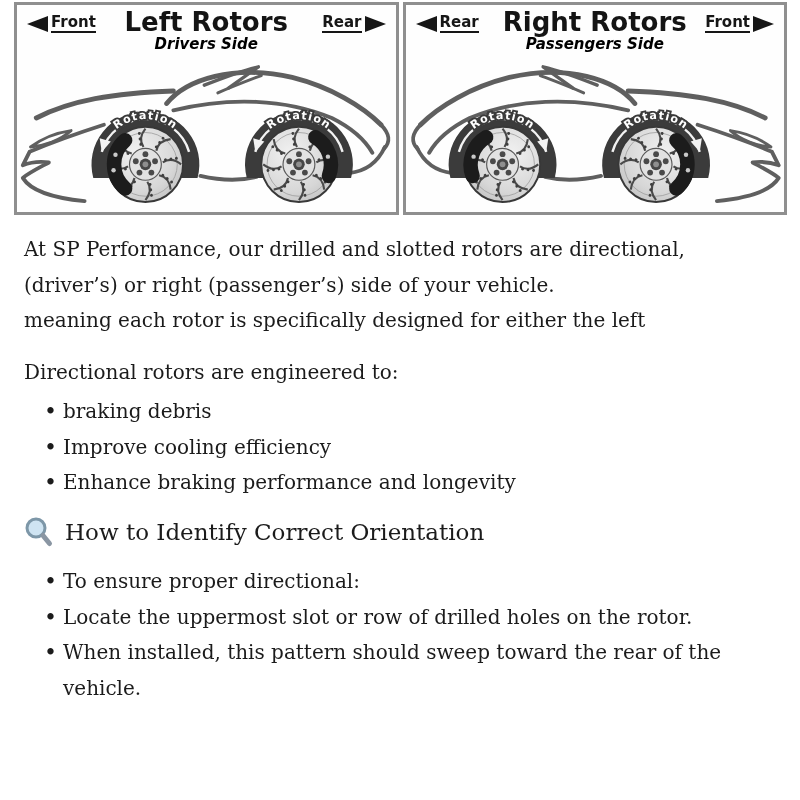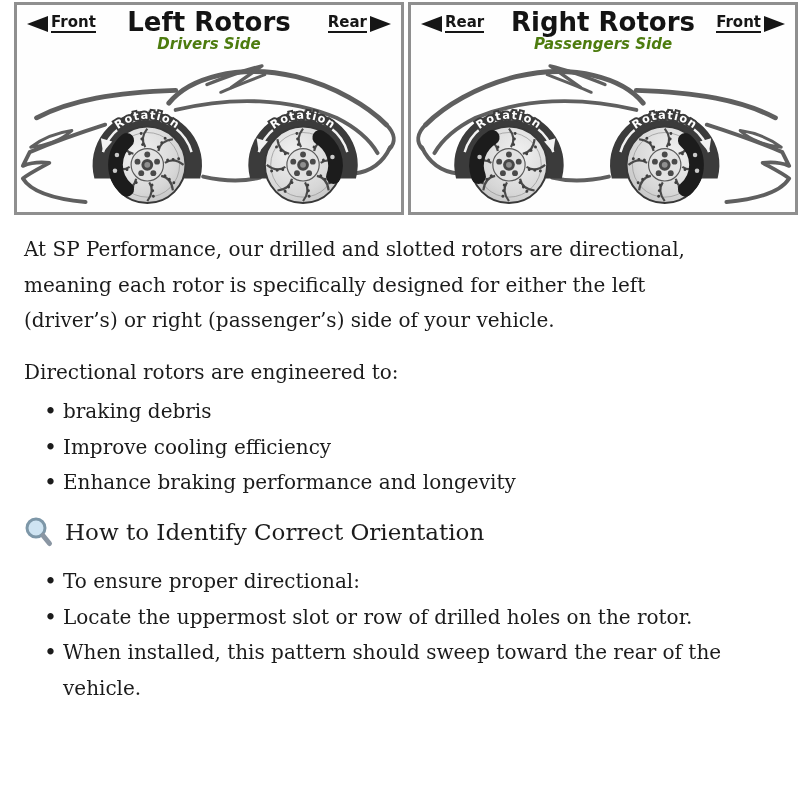--- a/index.html
+++ b/index.html
@@ -1,26 +1,26 @@
 <!DOCTYPE html>
 <html><head>
 <meta charset="utf-8">
 <style>
   html,body { margin:0; padding:0; background:#fff; }
   .page { width:800px; height:800px; background:#fff; overflow:hidden;
           font-family:"DejaVu Serif", serif; color:#1b1b1b; }
 
   
-  .banner { display:flex; gap:4px; margin:2px 2px 0 2px; height:213px;padding-left:12px; }
+  .banner { display:flex; gap:4px; margin:2px 13px 0 2px; height:213px;padding-left:12px; }
   .panel  { flex:1; border:3px solid #8f8f8f; background:#fefefe; position:relative; box-sizing:border-box; }
   .panel-hdr { position:relative; height:48px; }
   .title-block { position:absolute; left:0; right:0; top:4px; text-align:center;
                  font-family:"DejaVu Sans", sans-serif; }
   .p-title { font-size:26px; font-weight:bold; color:#141414; line-height:27px; }
-  .p-sub   { font-size:15px; font-weight:bold; font-style:italic; color:#4d7c0f; line-height:16px; }
+  .p-sub   { font-size:15px; font-weight:bold; font-style:italic; color:#000000; line-height:16px; }
   .edge { position:absolute; top:9px; display:flex; align-items:center; gap:3px;
           font-family:"DejaVu Sans", sans-serif; }
   .edge-left  { left:10px; }
   .edge-right { right:10px; }
   .edge-text { font-size:15px; font-weight:bold; color:#161616;
                border-bottom:2px solid #161616; line-height:17px; }
   .tri-left  { width:0; height:0; border:8px solid transparent; border-left:0;
                border-right:21px solid #161616; }
   .tri-right { width:0; height:0; border:8px solid transparent; border-right:0;
                border-left:21px solid #161616; }
@@ -179,22 +179,22 @@
         <polygon points="0,0 -13,-6 -13,6" fill="#f2f2f2" transform="translate(304.2,99.1) rotate(74)"></polygon>
         <text class="rot-text" text-anchor="middle"><textPath href="#tpD" startOffset="50%">Rotation</textPath></text>
       </svg>
     </section>
   </div>
 
   <div class="article">
 
     <p>
       <span class="ln">At SP Performance, our drilled and slotted rotors are directional,</span>
+      <span class="ln">(driver’s) or right (passenger’s) side of your vehicle.</span>
       <span class="ln">meaning each rotor is specifically designed for either the left</span>
-      <span class="ln">(driver’s) or right (passenger’s) side of your vehicle.</span>
     </p>
 
 
     <p class="lead">Directional rotors are engineered to:</p>
 
     <ul class="blist">
       <li>
         <div class="ln">braking debris</div>
       </li>
       <li>

